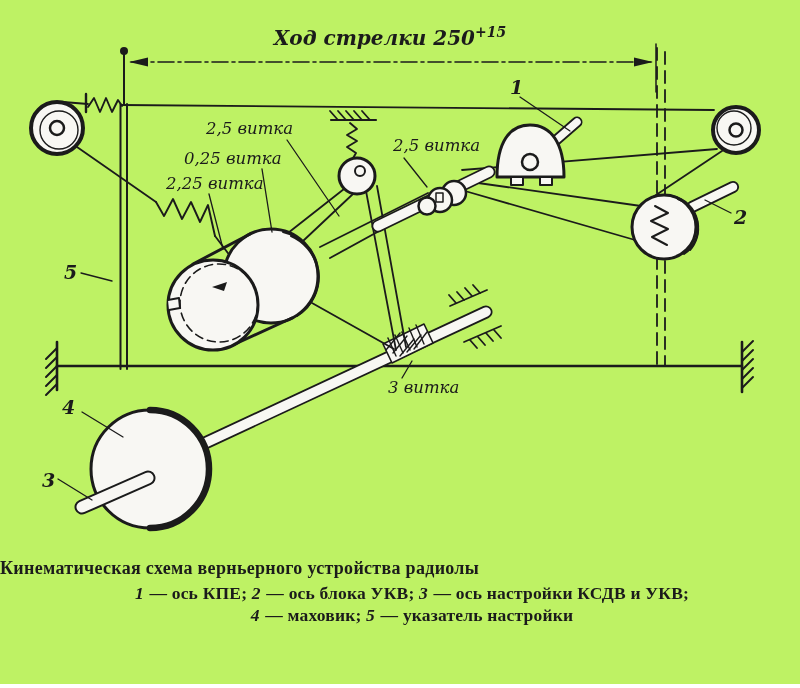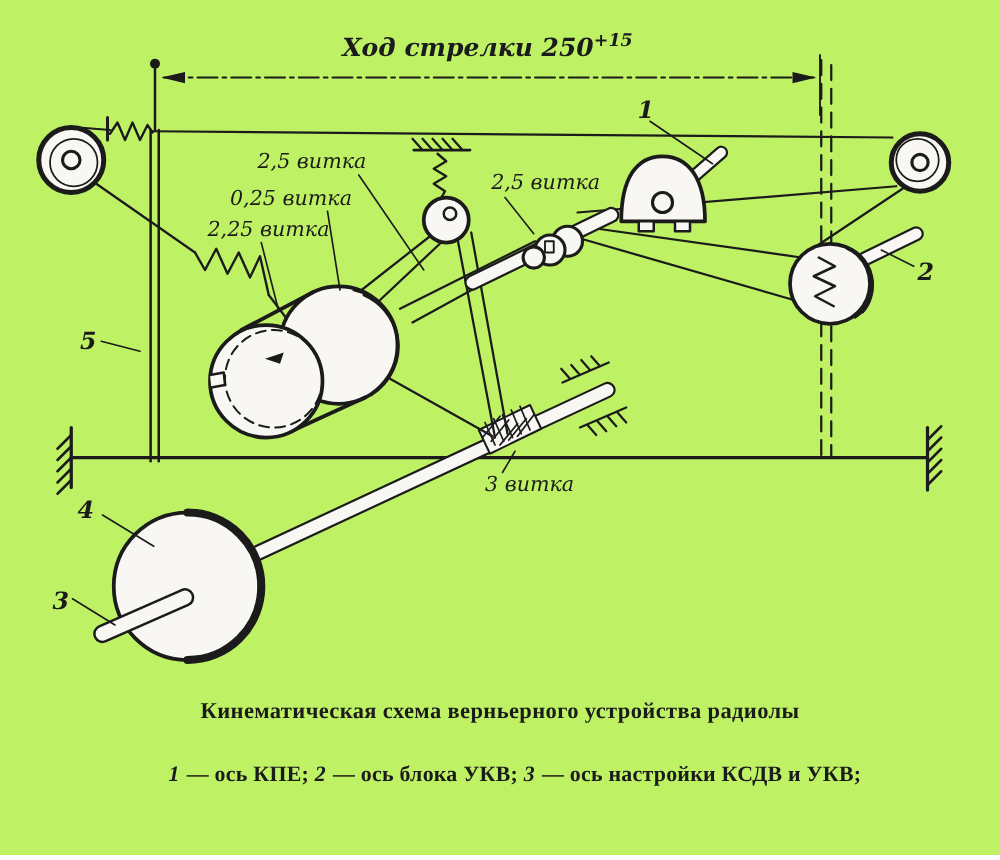--- a/index.html
+++ b/index.html
@@ -7,33 +7,32 @@
     width:800px;height:684px;
     background:#bef264;
     position:relative;
     font-family:"Liberation Serif", serif;
     color:#1b1b1b;
     overflow:hidden;
   }
   svg{display:block;}
   .svg-label{font-family:"DejaVu Serif", serif;font-style:italic;}
   .caption{
-    text-align:center;
     font-weight:bold;
     font-size:18px;
     line-height:1.22;
     margin-top:10px;
     letter-spacing:.3px;
   }
   .legend{
     text-align:center;
     font-weight:bold;
     font-size:17.5px;
     line-height:1.28;
-    margin-top:28px;
+    margin-top:2px;
     letter-spacing:.2px;
     padding-left:24px;
   }
   .legend .num{font-style:italic;padding-right:1px;}
 </style>
 </head>
 <body>
 
 <div class="page">
 
@@ -230,15 +229,16 @@
     <text x="64" y="279" font-size="19" font-weight="bold">5</text>
   </g>
 </svg>
 
 <div class="caption">
   <div>Кинематическая схема верньерного устройства радиолы</div>
 </div>
 
 <div class="legend">
   <div><span class="num">1</span><span> — ось КПЕ;  </span><span class="num">2</span><span> — ось блока УКВ;  </span><span class="num">3</span><span> — ось настройки КСДВ и УКВ;</span></div>
+  <div><span class="num">4</span><span> — маховик;  </span><span class="num">5</span><span> — указатель настройки</span></div>
 </div>
 
 </div>
 
 </body></html>

